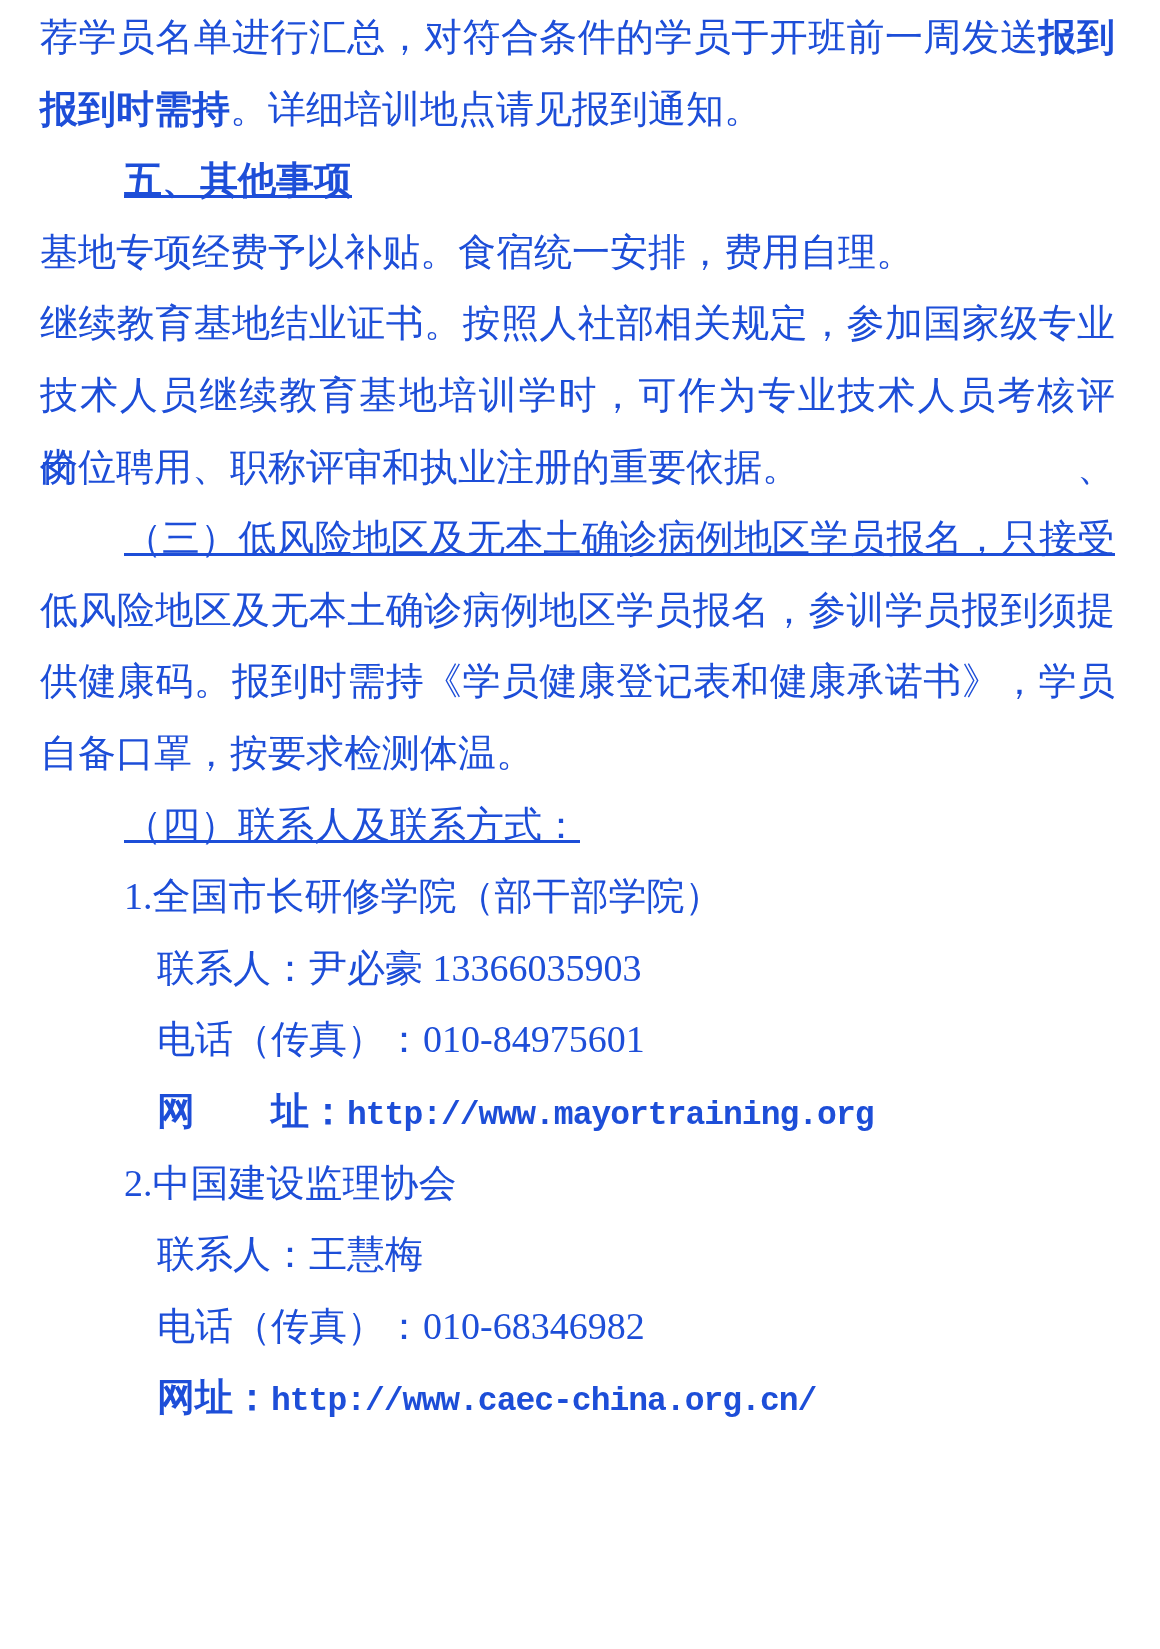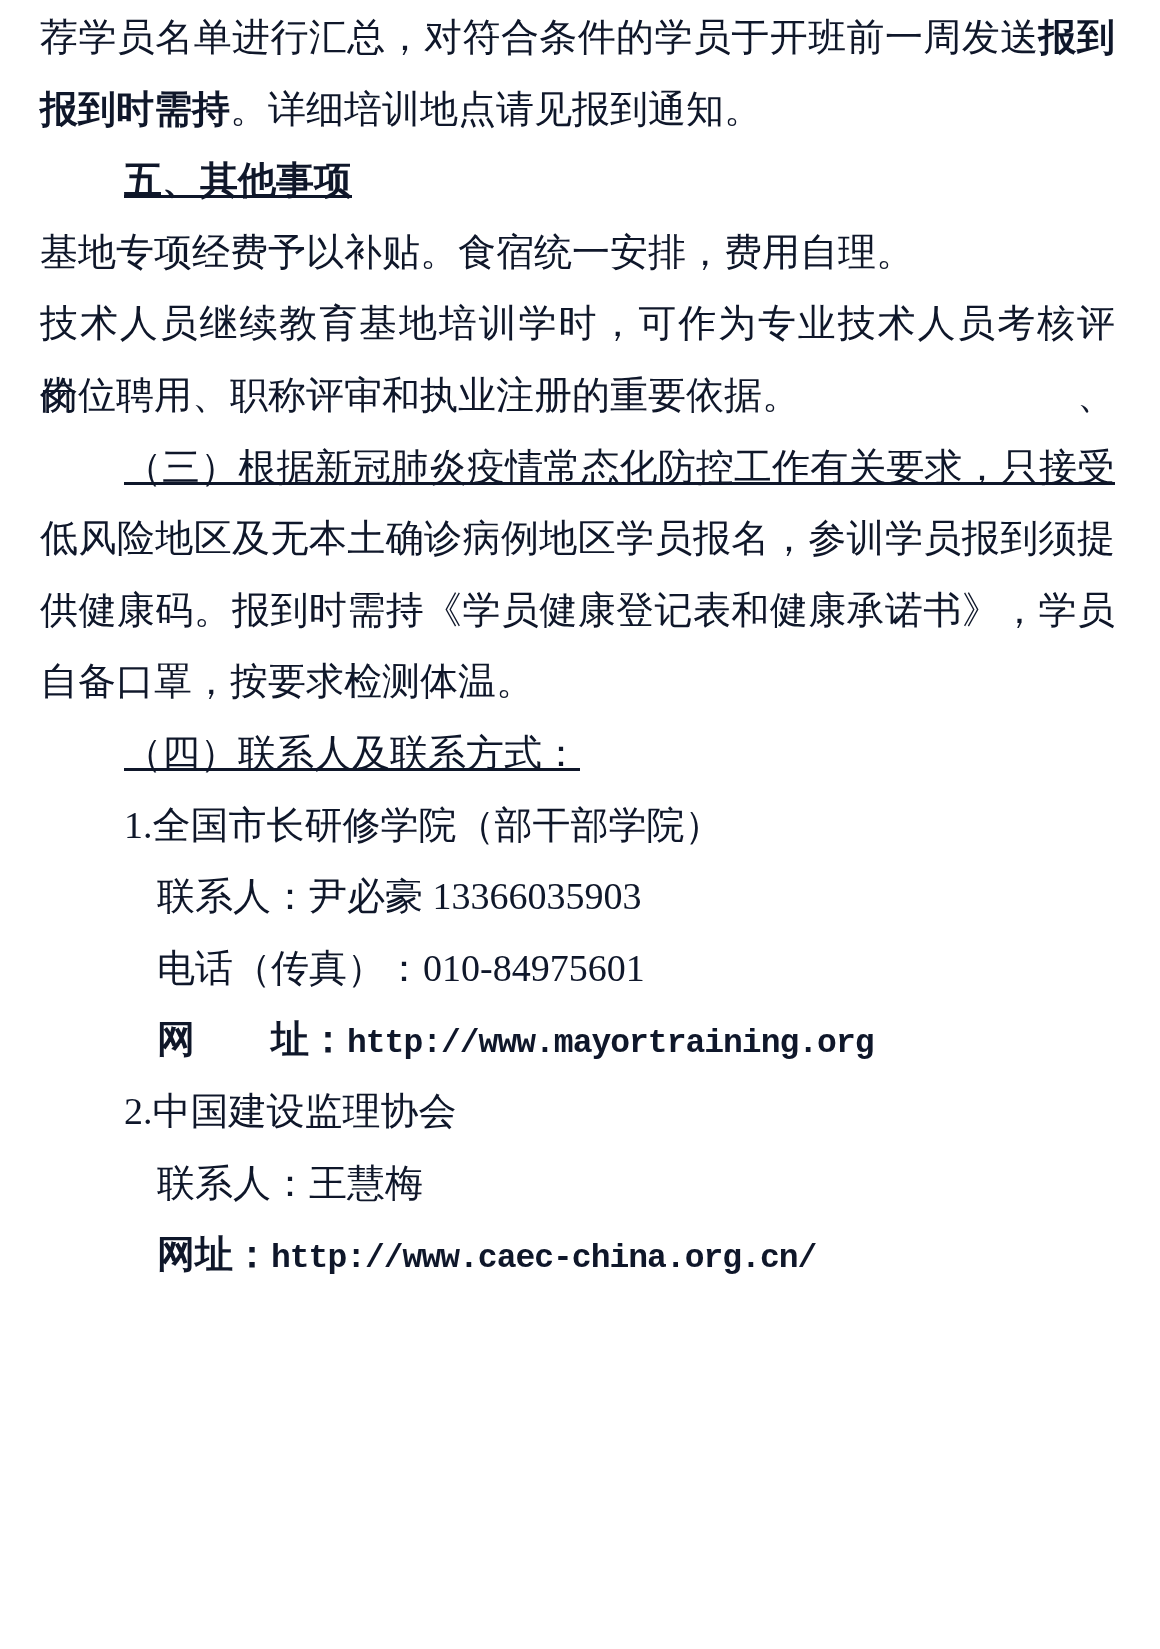--- a/index.html
+++ b/index.html
@@ -7,21 +7,21 @@
     padding: 0;
     background: #ffffff;
   }
   .page {
     position: relative;
     width: 1160px;
     height: 1649px;
     box-sizing: border-box;
     padding: 2px 45px 0 40px;
     background: #ffffff;
-    color: #0f172a;
+    color: #1d4ed8;
     font-family: "Liberation Serif", "DejaVu Serif", serif;
     overflow: hidden;
   }
   .line {
     height: 71.6px;
     line-height: 71.6px;
     font-size: 38px;
     white-space: normal;
     overflow: visible;
   }
@@ -51,26 +51,27 @@
   <div class="line justify"><span>荐学员名单进行汇总，对符合条件的学员于开班前一周发送</span><span class="b">报到</span></div>
 
   <div class="line"><span class="b">报到时需持</span><span>。详细培训地点请见报到通知。</span></div>
 
   <div class="line indent-2"><span class="heading">五、其他事项</span></div>
 
 
   <div class="line"><span>基地专项经费予以补贴。食宿统一安排，费用自理。</span></div>
 
 
+  <div class="line justify"><span>继续教育基地结业证书。按照人社部相关规定，参加国家级专业</span></div>
 
   <div class="line justify"><span>技术人员继续教育基地培训学时，可作为专业技术人员考核评价、</span></div>
 
   <div class="line"><span>岗位聘用、职称评审和执业注册的重要依据。</span></div>
 
-  <div class="line indent-2 justify"><span>（三）根据新冠肺炎疫情常态化防控工作有关要求，只接受</span></div>
+  <div class="line indent-2 justify"><span>（三）低风险地区及无本土确诊病例地区学员报名，只接受</span></div>
 
   <div class="line justify"><span>低风险地区及无本土确诊病例地区学员报名，参训学员报到须提</span></div>
 
   <div class="line justify"><span>供健康码。报到时需持《学员健康登记表和健康承诺书》，学员</span></div>
 
   <div class="line"><span>自备口罩，按要求检测体温。</span></div>
 
   <div class="line indent-2"><span>（四）联系人及联系方式：</span></div>
 
   <div class="line indent-num"><span>1.全国市长研修学院（部干部学院）</span></div>
@@ -79,16 +80,17 @@
 
 
   <div class="line indent-contact"><span>电话（传真）：010-84975601</span></div>
 
   <div class="line indent-contact"><span class="b">网　　址：</span><span class="b url">http://www.mayortraining.org</span></div>
 
   <div class="line indent-num"><span>2.中国建设监理协会</span></div>
 
   <div class="line indent-contact"><span>联系人：王慧梅</span></div>
 
+  <div class="line indent-contact"><span>电话（传真）：010-68346982</span></div>
 
   <div class="line indent-contact"><span class="b">网址：</span><span class="b url">http://www.caec-china.org.cn/</span></div>
 
 </div>
 
 </body></html>

